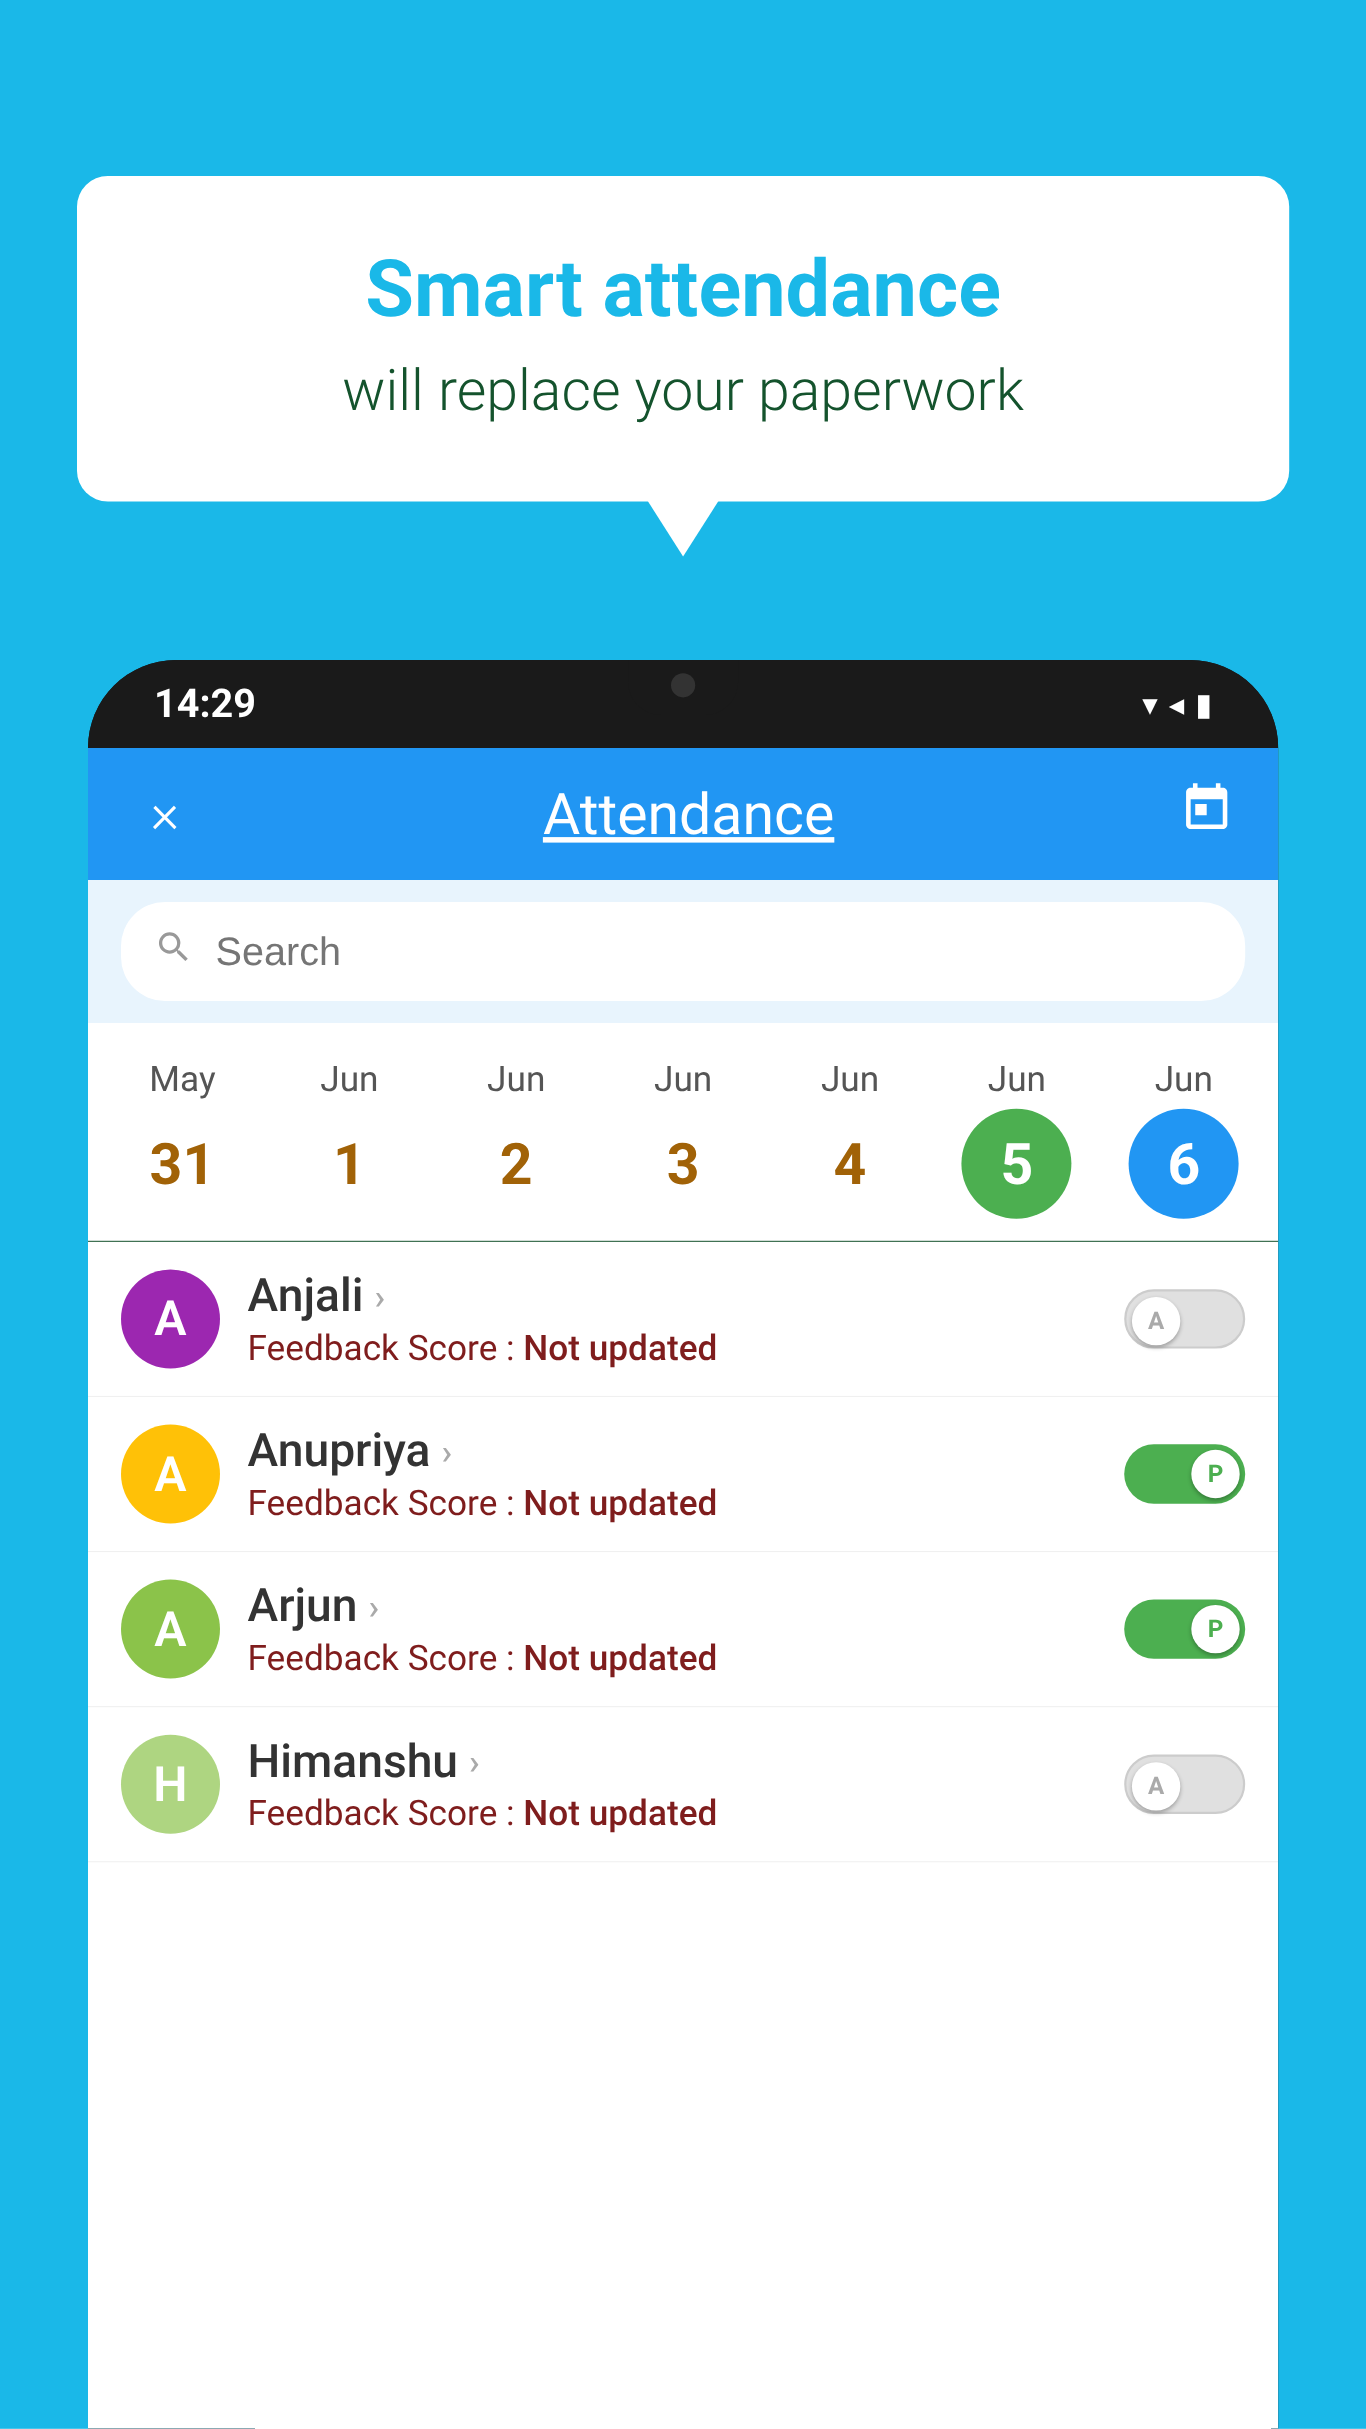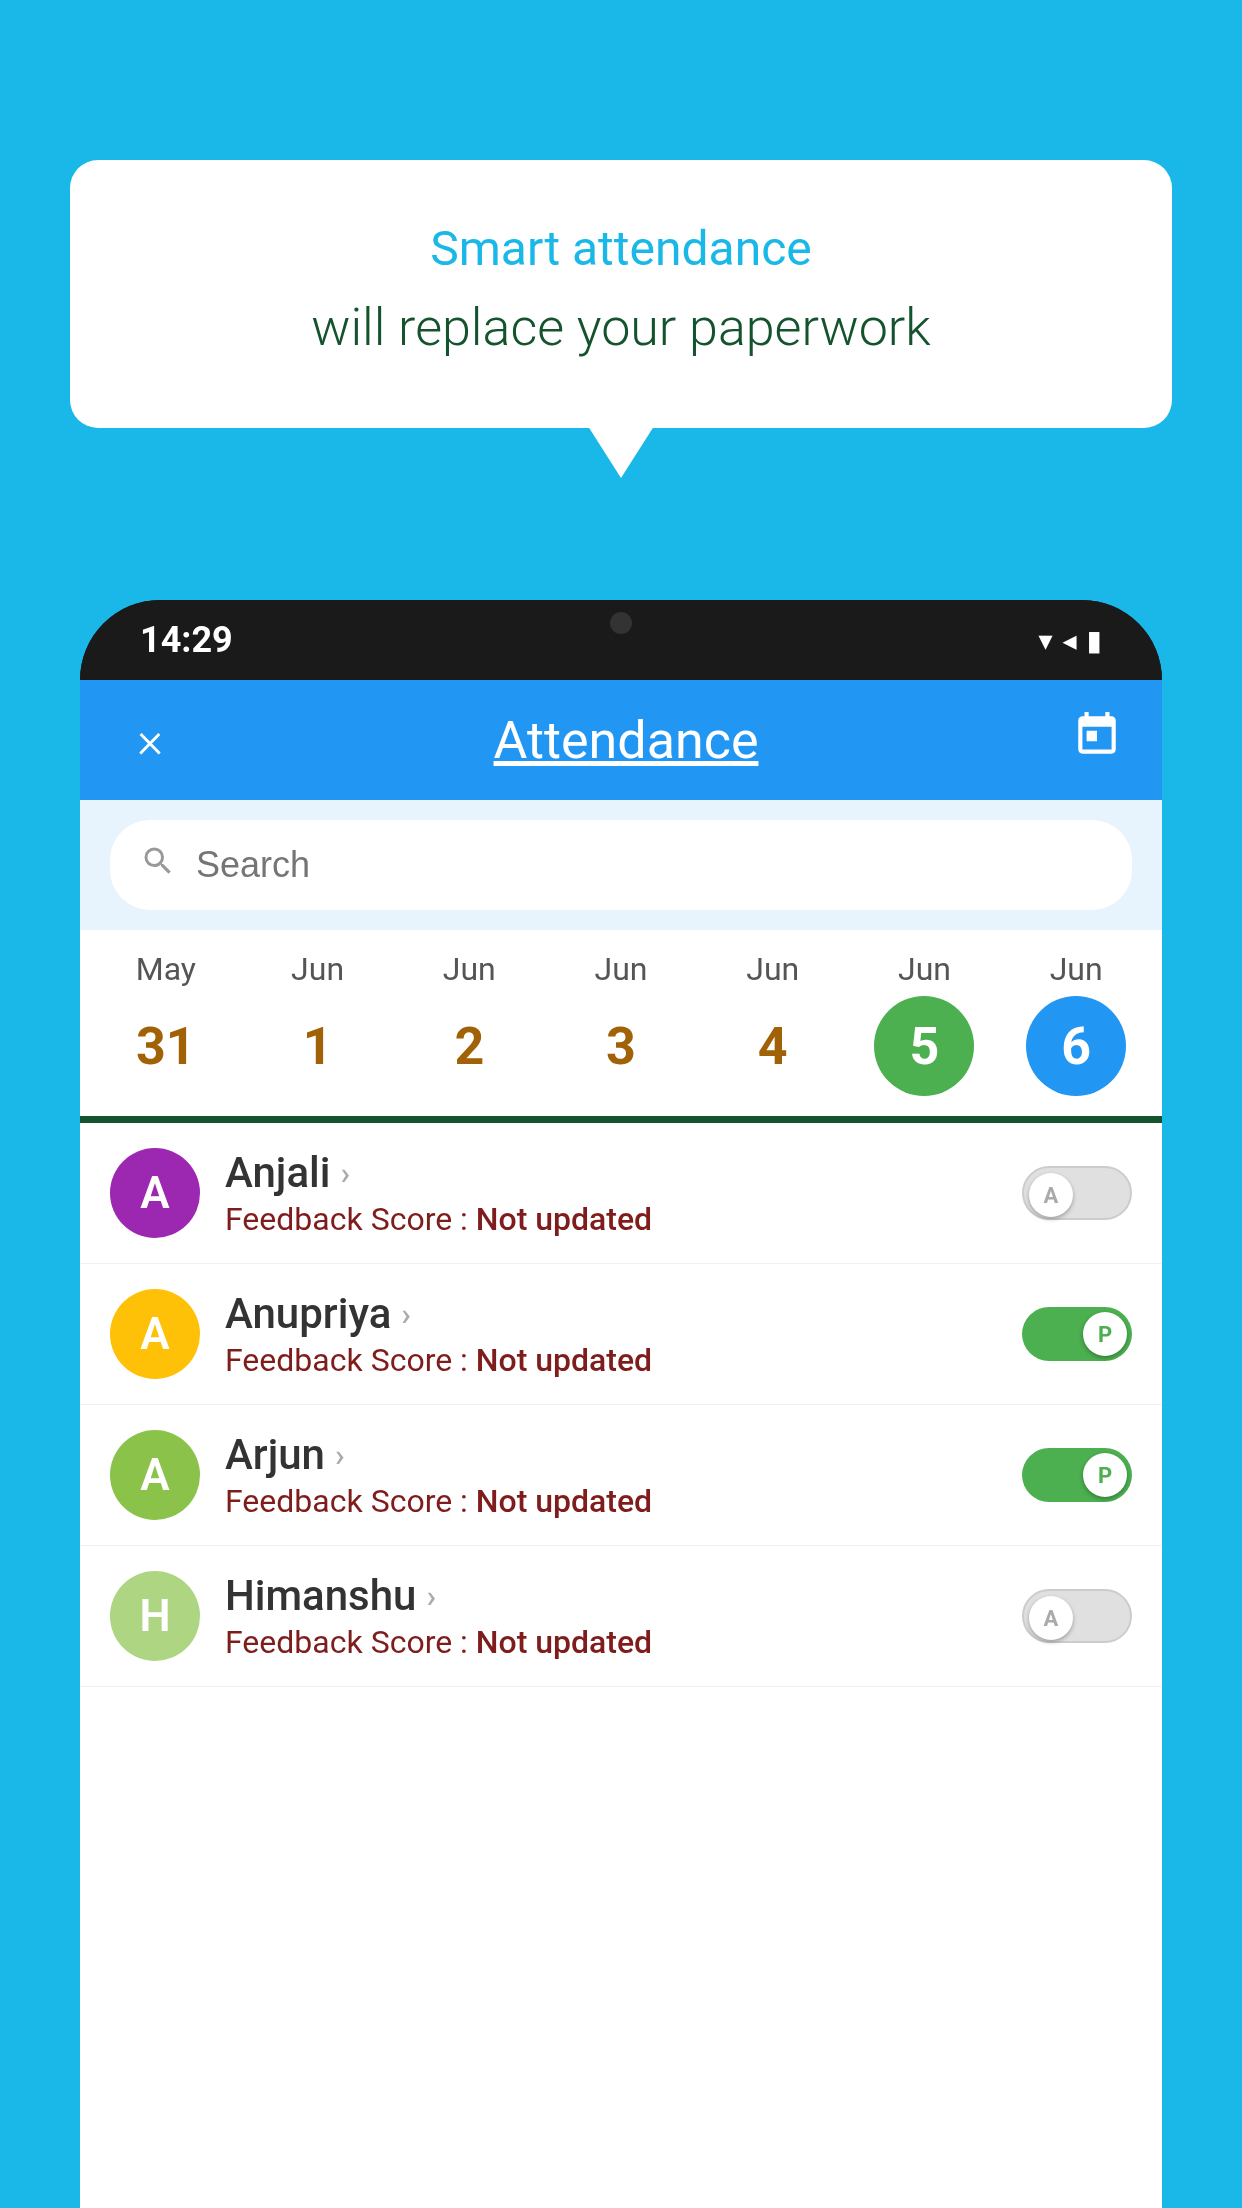--- a/index.html
+++ b/index.html
@@ -31,23 +31,23 @@
       left: 50%;
       transform: translateX(-50%);
       width: 0;
       height: 0;
       border-left: 35px solid transparent;
       border-right: 35px solid transparent;
       border-top: 55px solid white;
     }
 
     .speech-title {
-      font-size: 48px;
+      font-size: 72px;
       color: #1ab8e8;
-      font-weight: 400;
+      font-weight: 700;
       margin-bottom: 20px;
     }
 
     .speech-subtitle {
       font-size: 52px;
       color: #14532d;
       font-weight: 300;
     }
 
     
@@ -182,21 +182,22 @@
       outline: none;
       flex: 1;
       background: transparent;
     }
 
     
     .calendar-row {
       display: flex;
       padding: 20px 10px;
       background: white;
-      border-bottom: 7px solid #14532d;
+      border-bottom: 1px solid #14532d;
+      margin-top: 12px;
     }
 
     .cal-day {
       flex: 1;
       display: flex;
       flex-direction: column;
       align-items: center;
       gap: 8px;
     }
 

